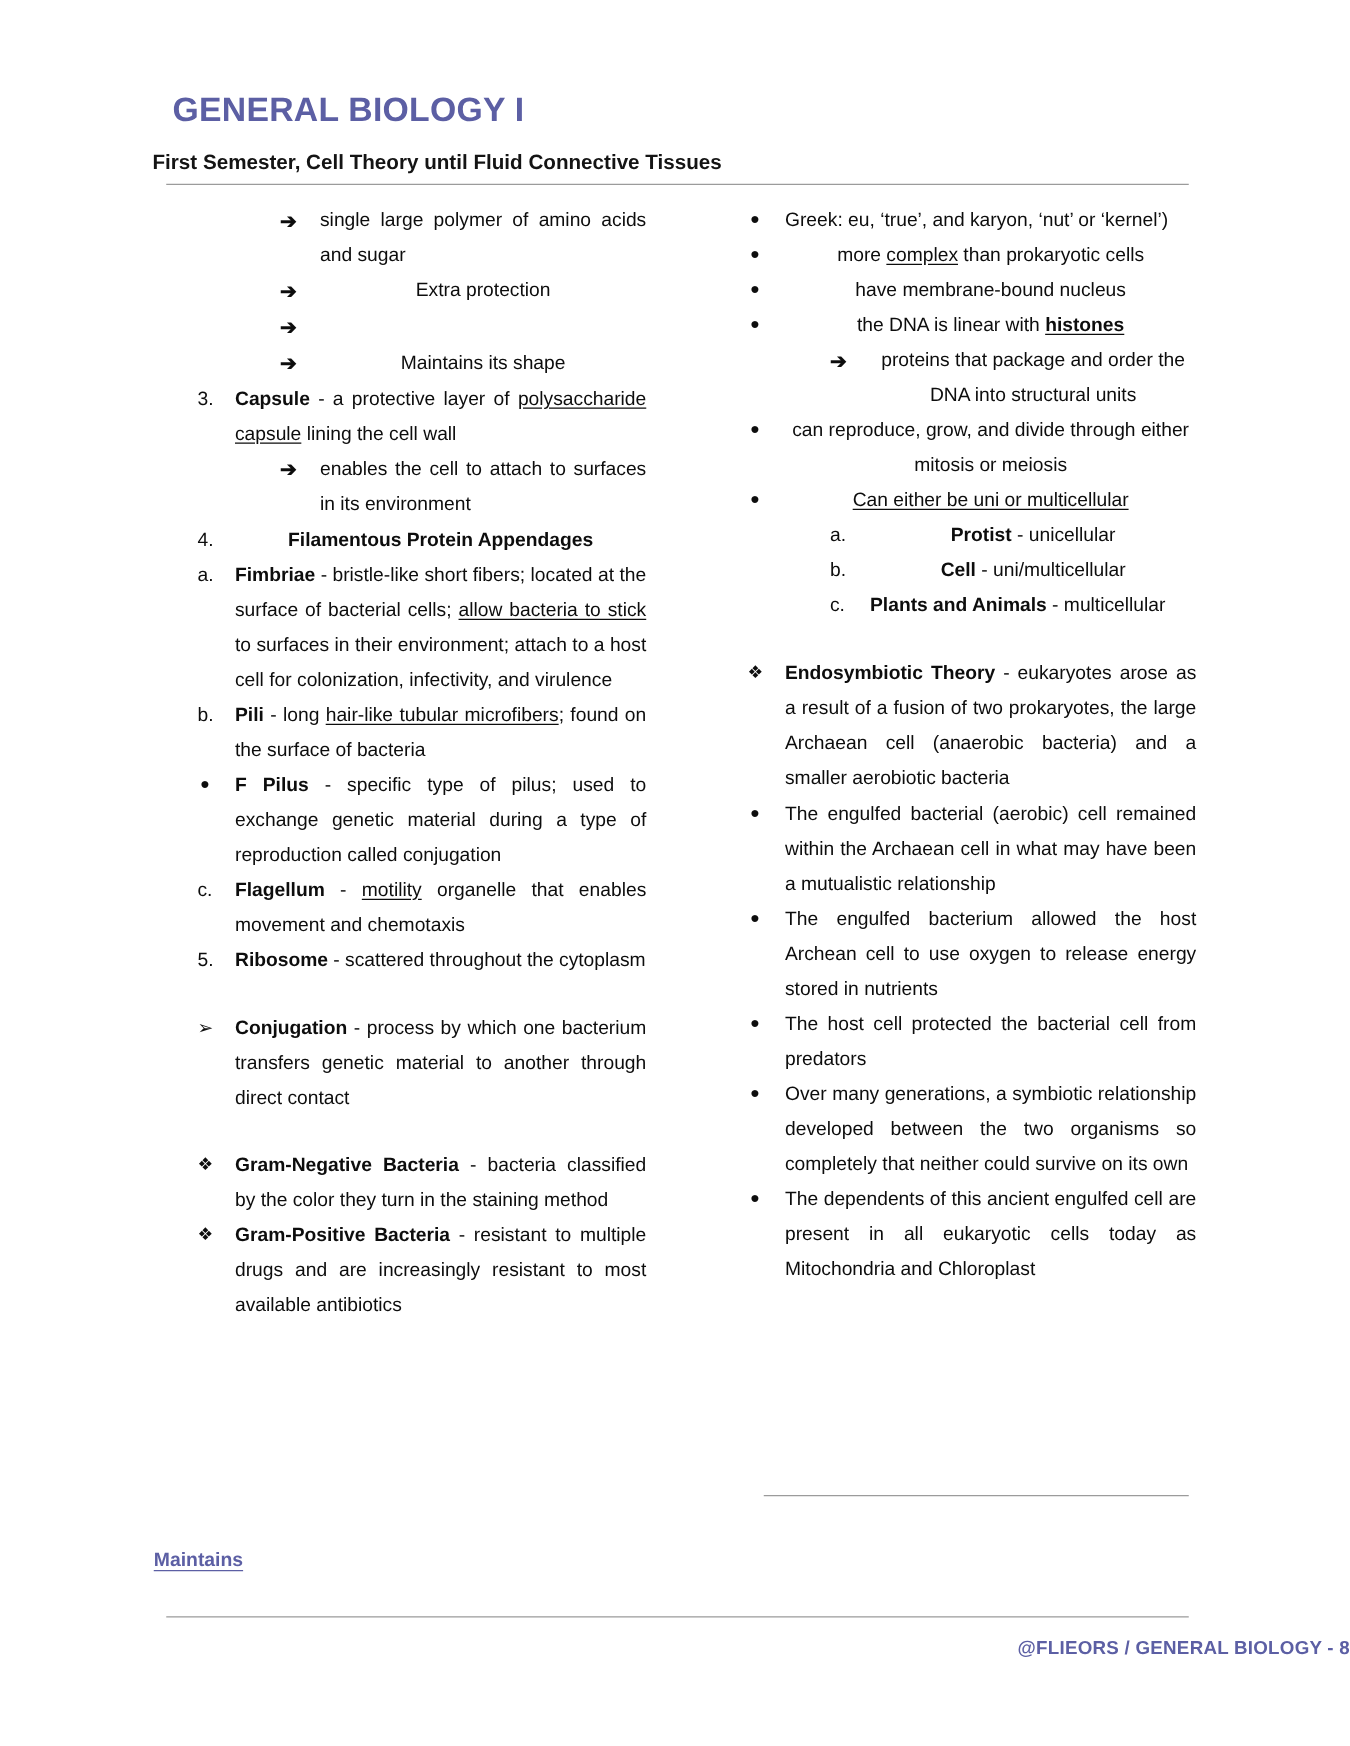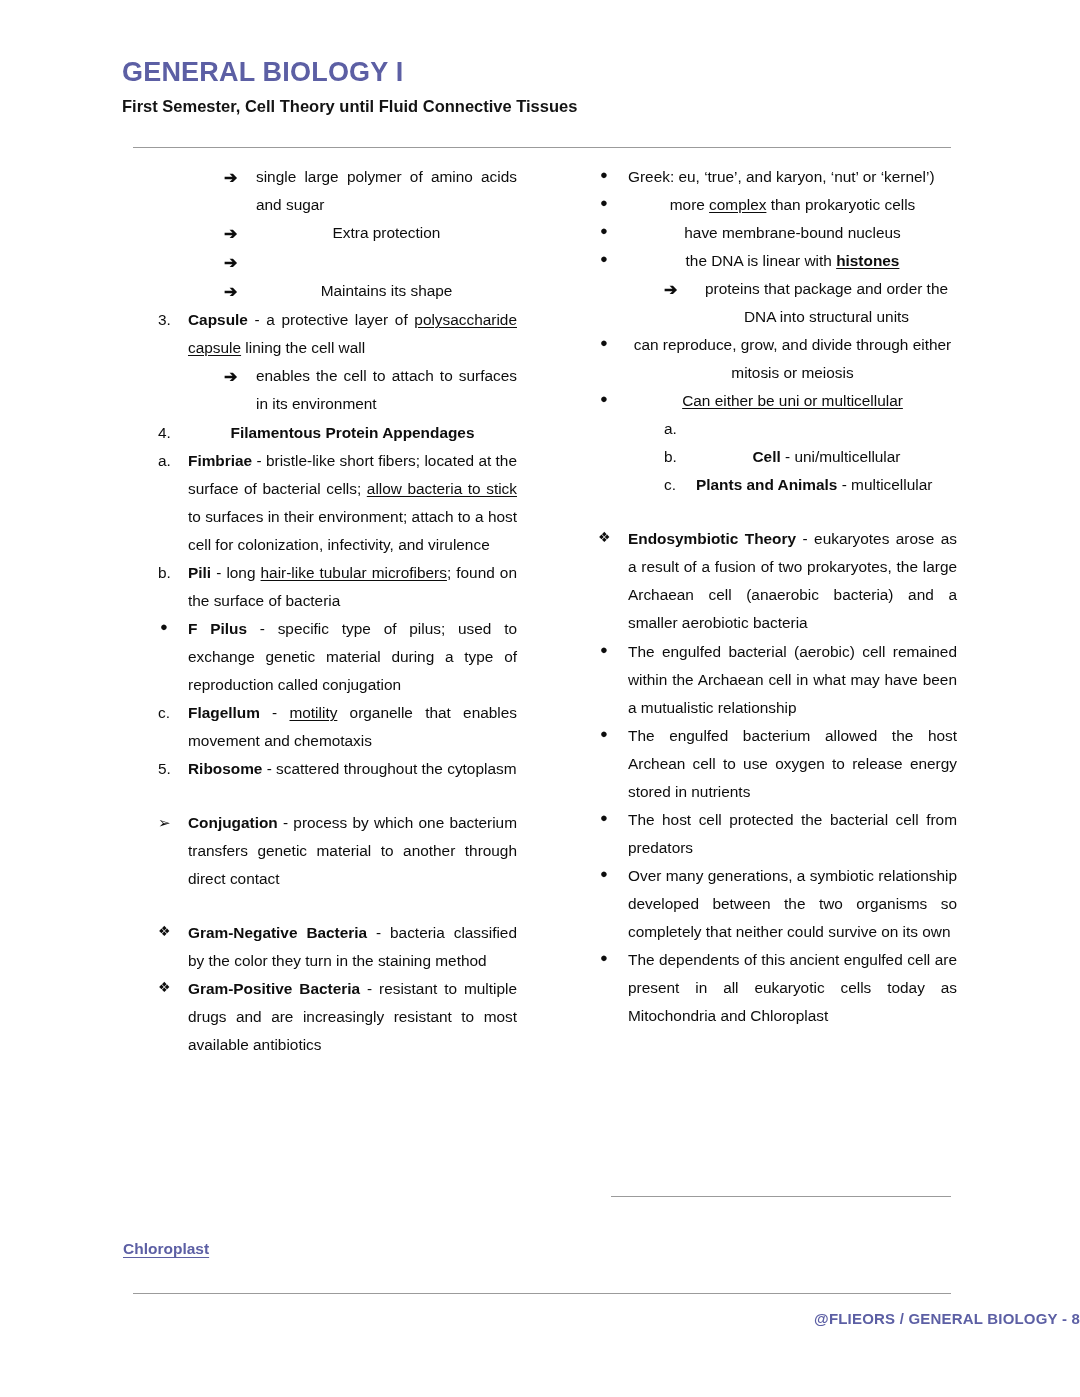--- a/index.html
+++ b/index.html
@@ -29,21 +29,21 @@
     position: absolute;
     left: 122px;
     top: 57px;
     width: 840px;
   }
   .doc-title {
     font-size: 27px;
     font-weight: bold;
     letter-spacing: 0.2px;
     color: #5c5fa4;
-    margin: 0;
+    margin: 16px;
     line-height: 1.18;
   }
   .doc-subtitle {
     font-size: 16.5px;
     font-weight: bold;
     color: #141414;
     margin: 8px 0 0 0;
     line-height: 1.2;
   }
   .header-rule {
@@ -285,20 +285,21 @@
         <span class="body nojustify">can reproduce, grow, and divide through either mitosis or meiosis</span>
       </div>
 
       <div class="item lvl-bullet">
         <span class="marker">●</span>
         <span class="body nojustify"><u>Can either be uni or multicellular</u></span>
       </div>
 
       <div class="item lvl-sub-alpha">
         <span class="marker">a.</span>
+        <span class="body nojustify"><b>Protist</b> - unicellular</span>
       </div>
 
       <div class="item lvl-sub-alpha">
         <span class="marker">b.</span>
         <span class="body nojustify"><b>Cell</b> - uni/multicellular</span>
       </div>
 
       <div class="item lvl-sub-alpha">
         <span class="marker">c.</span>
         <span class="body"><b>Plants and Animals</b> - multicellular</span>
@@ -334,18 +335,18 @@
       <div class="item lvl-bullet">
         <span class="marker">●</span>
         <span class="body">The dependents of this ancient engulfed cell are present in all eukaryotic cells today as Mitochondria and Chloroplast</span>
       </div>
 
     </div>
   </div>
 
   <div class="col-rule"></div>
 
-  <div class="section-heading">Chloroplast</div>
+  <div class="section-heading">Maintains</div>
 
   <div class="footer-rule"></div>
   <div class="footer-text">@FLIEORS / GENERAL BIOLOGY - 8</div>
 
 </div>
 
 </body></html>

